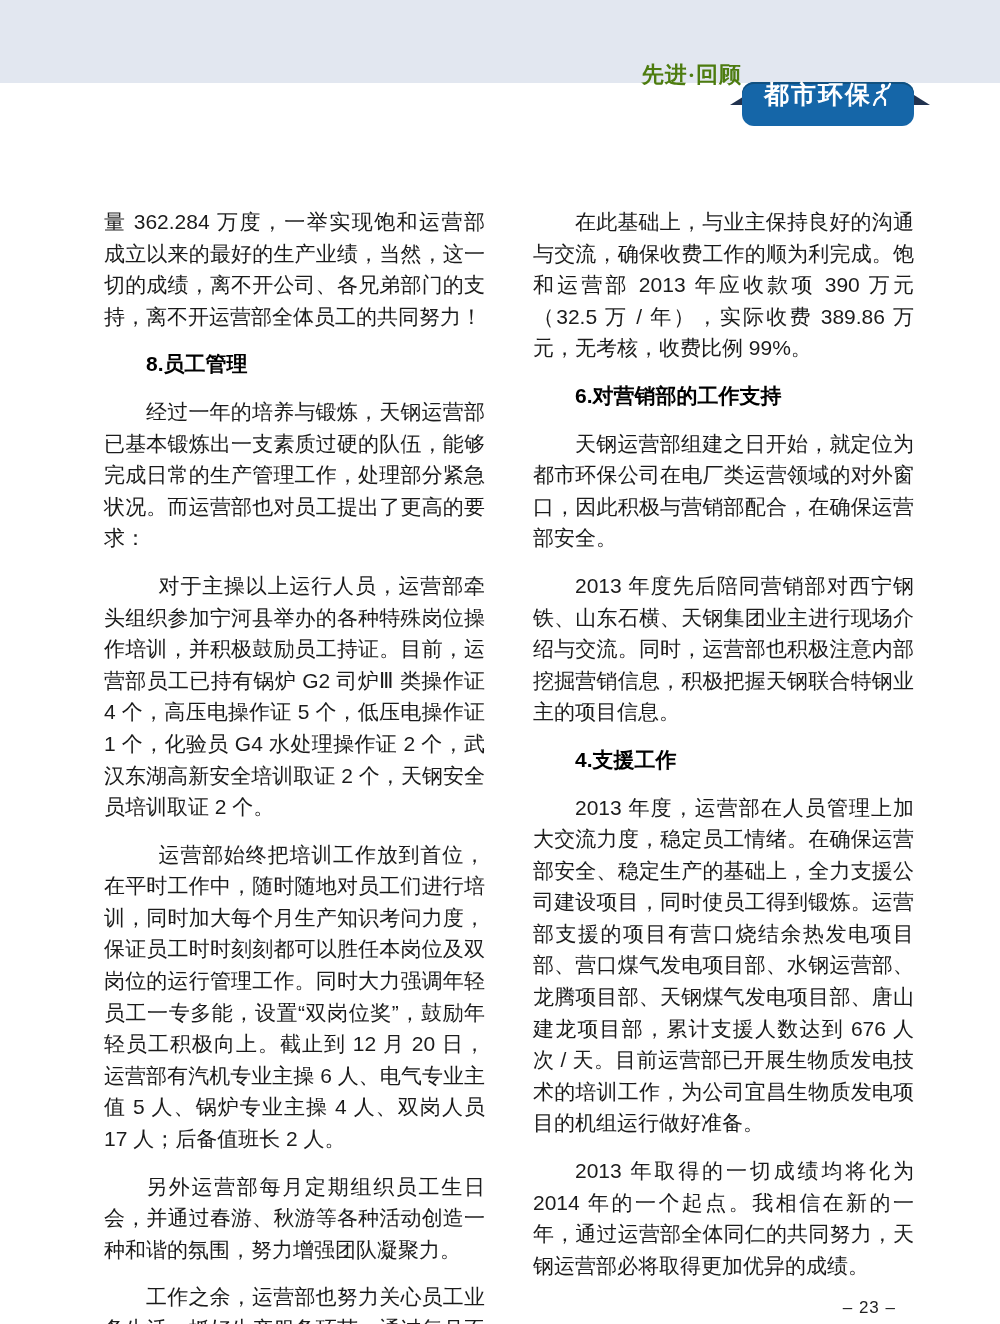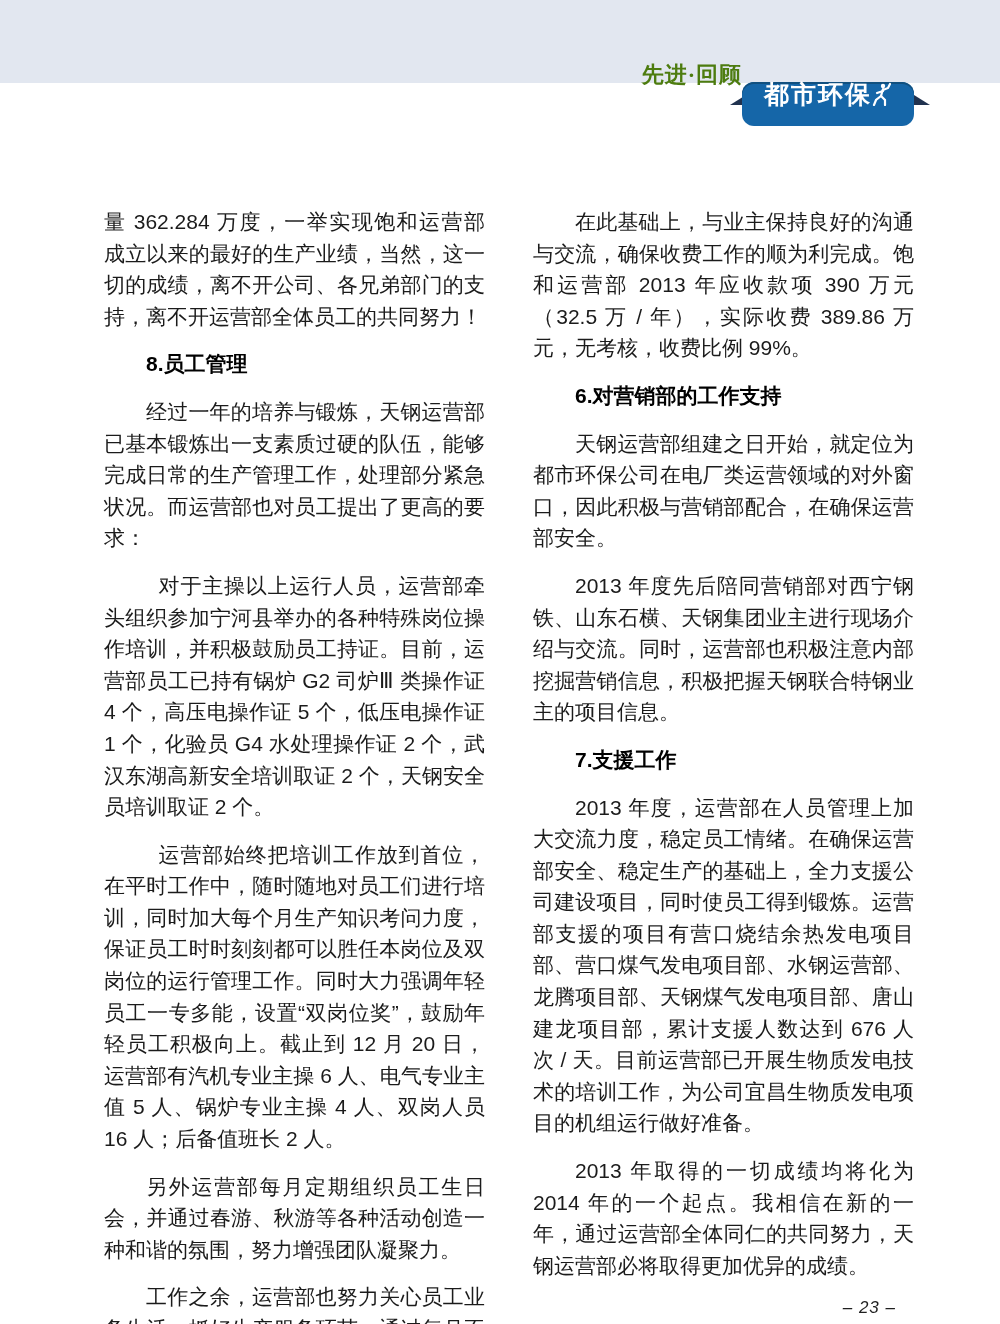--- a/index.html
+++ b/index.html
@@ -63,21 +63,21 @@
     word-break: break-word;
   }
   .col p.body        { text-indent: 2em; }
   .col p.body-wide   { text-indent: 2.6em; }
   .col p.noindent    { text-indent: 0; }
   .col p.heading     { text-indent: 2em; font-weight: bold; color: #000; }
 
   
   .page-number {
     position: absolute; right: 104px; bottom: 6px;
-    font-size: 17px; color: #1f1f1f; letter-spacing: 1px; font-style: italic;
+    font-size: 17px; color: #1f1f1f; letter-spacing: 1px;
   }
 </style>
 </head>
 <body>
 
 <div class="top-band"></div>
 
 <div class="section-label">先进·回顾</div>
 
 <div class="banner-wrap">
@@ -99,29 +99,29 @@
     </span>
   </div>
 </div>
 
 <div class="content">
   <div class="col" id="left-col">
       <p class="noindent">量 362.284 万度，一举实现饱和运营部成立以来的最好的生产业绩，当然，这一切的成绩，离不开公司、各兄弟部门的支持，离不开运营部全体员工的共同努力！</p>
       <p class="heading">8.员工管理</p>
       <p class="body">经过一年的培养与锻炼，天钢运营部已基本锻炼出一支素质过硬的队伍，能够完成日常的生产管理工作，处理部分紧急状况。而运营部也对员工提出了更高的要求：</p>
       <p class="body-wide">对于主操以上运行人员，运营部牵头组织参加宁河县举办的各种特殊岗位操作培训，并积极鼓励员工持证。目前，运营部员工已持有锅炉 G2 司炉Ⅲ 类操作证 4 个，高压电操作证 5 个，低压电操作证 1 个，化验员 G4 水处理操作证 2 个，武汉东湖高新安全培训取证 2 个，天钢安全员培训取证 2 个。</p>
-      <p class="body-wide">运营部始终把培训工作放到首位，在平时工作中，随时随地对员工们进行培训，同时加大每个月生产知识考问力度，保证员工时时刻刻都可以胜任本岗位及双岗位的运行管理工作。同时大力强调年轻员工一专多能，设置“双岗位奖”，鼓励年轻员工积极向上。截止到 12 月 20 日，运营部有汽机专业主操 6 人、电气专业主值 5 人、锅炉专业主操 4 人、双岗人员 16 人；后备值班长 2 人。</p>
+      <p class="body-wide">运营部始终把培训工作放到首位，在平时工作中，随时随地对员工们进行培训，同时加大每个月生产知识考问力度，保证员工时时刻刻都可以胜任本岗位及双岗位的运行管理工作。同时大力强调年轻员工一专多能，设置“双岗位奖”，鼓励年轻员工积极向上。截止到 12 月 20 日，运营部有汽机专业主操 6 人、电气专业主值 5 人、锅炉专业主操 4 人、双岗人员 17 人；后备值班长 2 人。</p>
       <p class="body">另外运营部每月定期组织员工生日会，并通过春游、秋游等各种活动创造一种和谐的氛围，努力增强团队凝聚力。</p>
       <p class="body">工作之余，运营部也努力关心员工业务生活，抓好生产服务环节。通过每月不定期检查员工宿舍以及座谈会的形式，与员工交心谈心，时刻掌握员工生活、心理需求，同时鼓励员工写作宣传稿件，弘扬正气。</p>
       <p class="heading">5. 收费及成本控制</p>
     </div>
   <div class="col" id="right-col">
       <p class="body">在此基础上，与业主保持良好的沟通与交流，确保收费工作的顺为利完成。饱和运营部 2013 年应收款项 390 万元（32.5 万 / 年），实际收费 389.86 万元，无考核，收费比例 99%。</p>
       <p class="heading">6.对营销部的工作支持</p>
       <p class="body">天钢运营部组建之日开始，就定位为都市环保公司在电厂类运营领域的对外窗口，因此积极与营销部配合，在确保运营部安全。</p>
       <p class="body">2013 年度先后陪同营销部对西宁钢铁、山东石横、天钢集团业主进行现场介绍与交流。同时，运营部也积极注意内部挖掘营销信息，积极把握天钢联合特钢业主的项目信息。</p>
-      <p class="heading">7.支援工作</p>
+      <p class="heading">4.支援工作</p>
       <p class="body">2013 年度，运营部在人员管理上加大交流力度，稳定员工情绪。在确保运营部安全、稳定生产的基础上，全力支援公司建设项目，同时使员工得到锻炼。运营部支援的项目有营口烧结余热发电项目部、营口煤气发电项目部、水钢运营部、龙腾项目部、天钢煤气发电项目部、唐山建龙项目部，累计支援人数达到 676 人次 / 天。目前运营部已开展生物质发电技术的培训工作，为公司宜昌生物质发电项目的机组运行做好准备。</p>
       <p class="body">2013 年取得的一切成绩均将化为 2014 年的一个起点。我相信在新的一年，通过运营部全体同仁的共同努力，天钢运营部必将取得更加优异的成绩。</p>
     </div>
 </div>
 
 <div class="page-number">– 23 –</div>
 
 </body></html>

